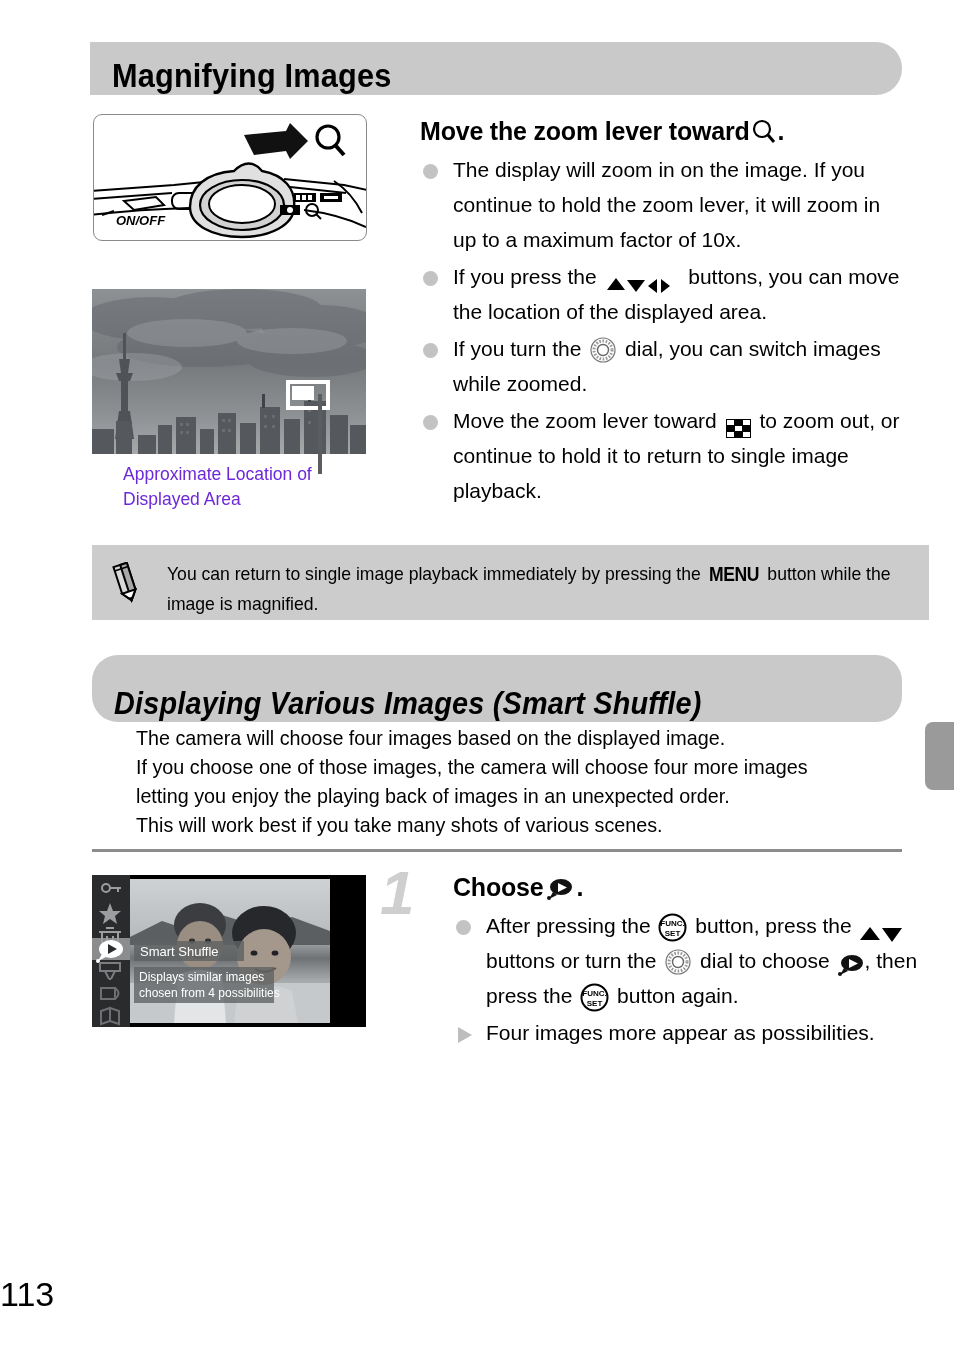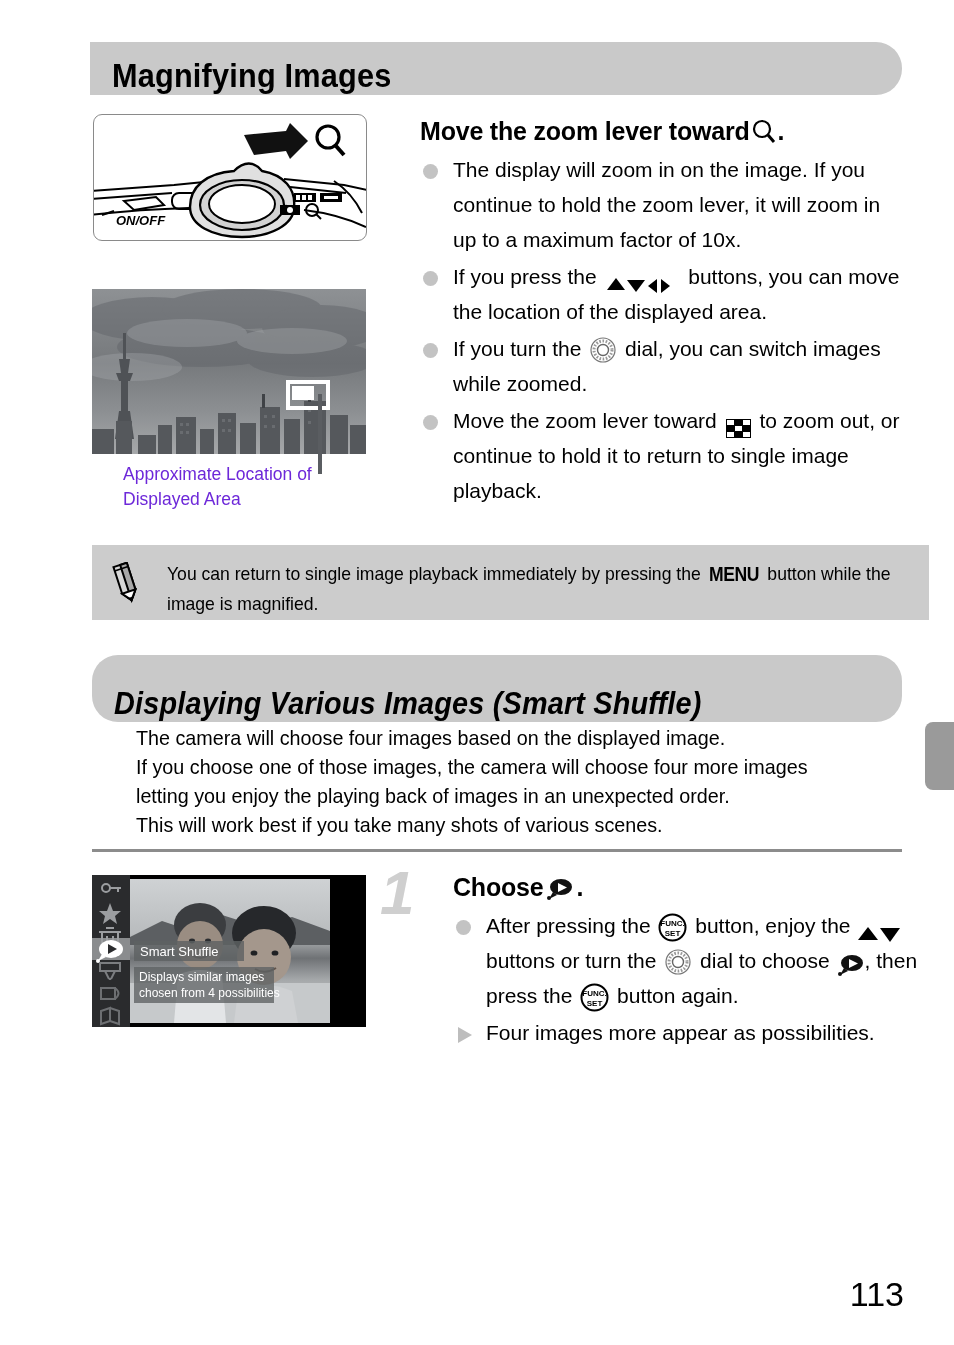--- a/index.html
+++ b/index.html
@@ -106,21 +106,21 @@
     color:#cfcfcf; line-height:62px;
   }
   .rcol2 { position:absolute; left:432px; top:872px; width:482px;margin-left:21px; }
 
   
   .sidetab { position:absolute; left:925px; top:722px; width:29px; height:68px;
              background:#9a9a9a; border-radius:8px 0 0 8px; }
 
   
   .pageno { position:absolute; left:0; top:1275px; width:904px;
-            text-align:right; font-size:34px; }
+            font-size:34px; }
 
   
   .i { display:inline-block; vertical-align:middle; }
   .i-mag { width:24px; height:25px; }
   .i-arrows { width:74px; height:18px; margin:0 3px; }
   .i-arrows2 { width:44px; height:18px; margin:0 3px 0 0; }
   .i-index { width:25px; height:19px; margin:0 3px; }
   .i-dial { width:26px; height:26px; margin:0 3px; }
   .i-func { width:29px; height:29px; margin:0 2px; }
   .i-shuffle { width:27px; height:22px; margin:0 1px; }
@@ -454,21 +454,21 @@
       </span>
       <span>.</span>
     </h2>
 
     <ul class="bullets">
       <li>
         <span class="marker"></span><span>After pressing the </span><span class="i i-func"><svg width="29" height="29" viewBox="0 0 29 29">
               <circle cx="14.5" cy="14.5" r="13" fill="none" stroke="#000" stroke-width="2"></circle>
               <text x="14.5" y="13" text-anchor="middle" font-family="Liberation Sans, sans-serif" font-size="8" font-weight="bold">FUNC.</text>
               <text x="14.5" y="23" text-anchor="middle" font-family="Liberation Sans, sans-serif" font-size="8" font-weight="bold">SET</text>
-            </svg></span><span> button, enjoy the </span><span class="i i-arrows2"><svg width="44" height="18" viewBox="0 0 44 18">
+            </svg></span><span> button, press the </span><span class="i i-arrows2"><svg width="44" height="18" viewBox="0 0 44 18">
               <polygon points="2,15 12,2 22,15" fill="#000"></polygon>
               <polygon points="24,3 44,3 34,17" fill="#000"></polygon>
             </svg></span><span> buttons or turn the </span><span class="i i-dial"><svg width="26" height="26" viewBox="0 0 26 26">
               <circle cx="13" cy="13" r="12" fill="none" stroke="#777" stroke-width="1.2"></circle>
               <circle cx="13" cy="13" r="9" fill="none" stroke="#999" stroke-width="3" stroke-dasharray="1.6 1.6"></circle>
               <circle cx="13" cy="13" r="5.5" fill="none" stroke="#666" stroke-width="1.4"></circle>
             </svg></span><span> dial to choose </span><span class="i i-shuffle"><svg width="27" height="22" viewBox="0 0 27 22">
               <ellipse cx="15" cy="9" rx="11" ry="8" fill="#111"></ellipse>
               <path d="M7,14 L3,21 L11,17 Z" fill="#111"></path>
               <circle cx="3" cy="20" r="2" fill="#111"></circle>

